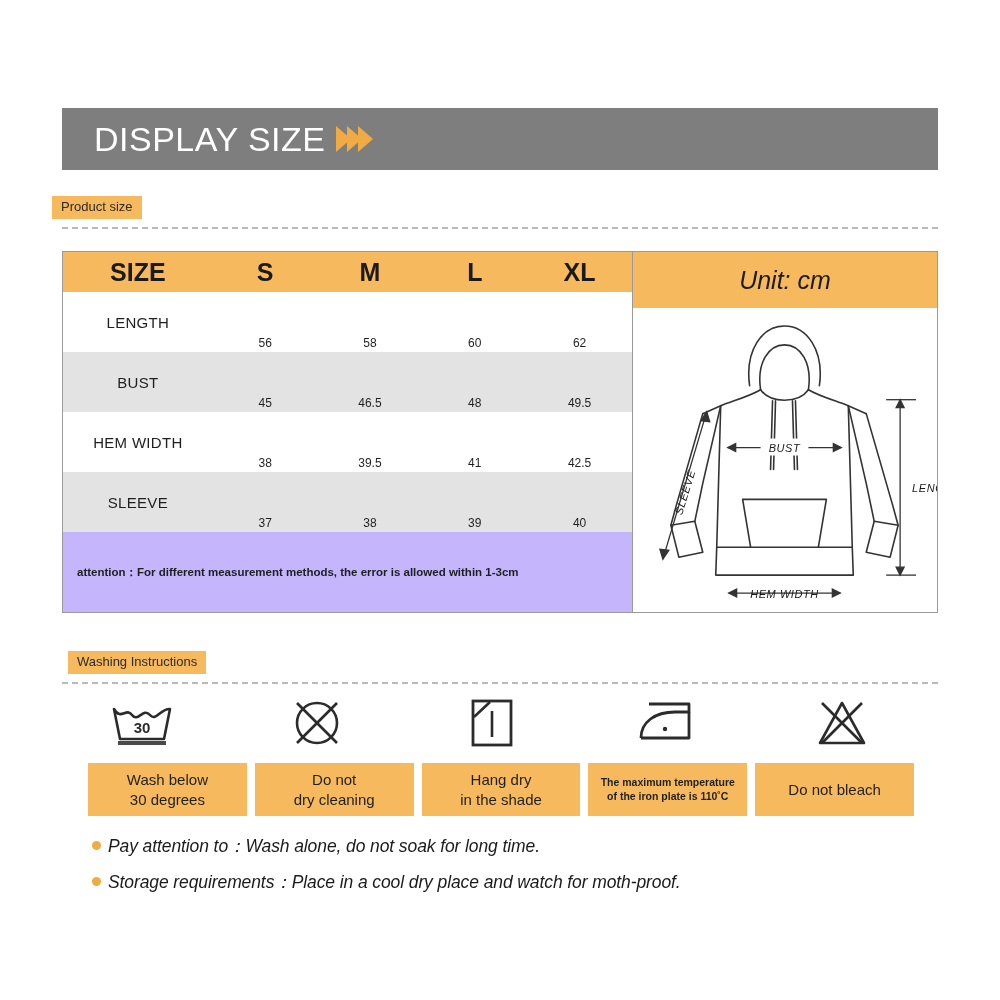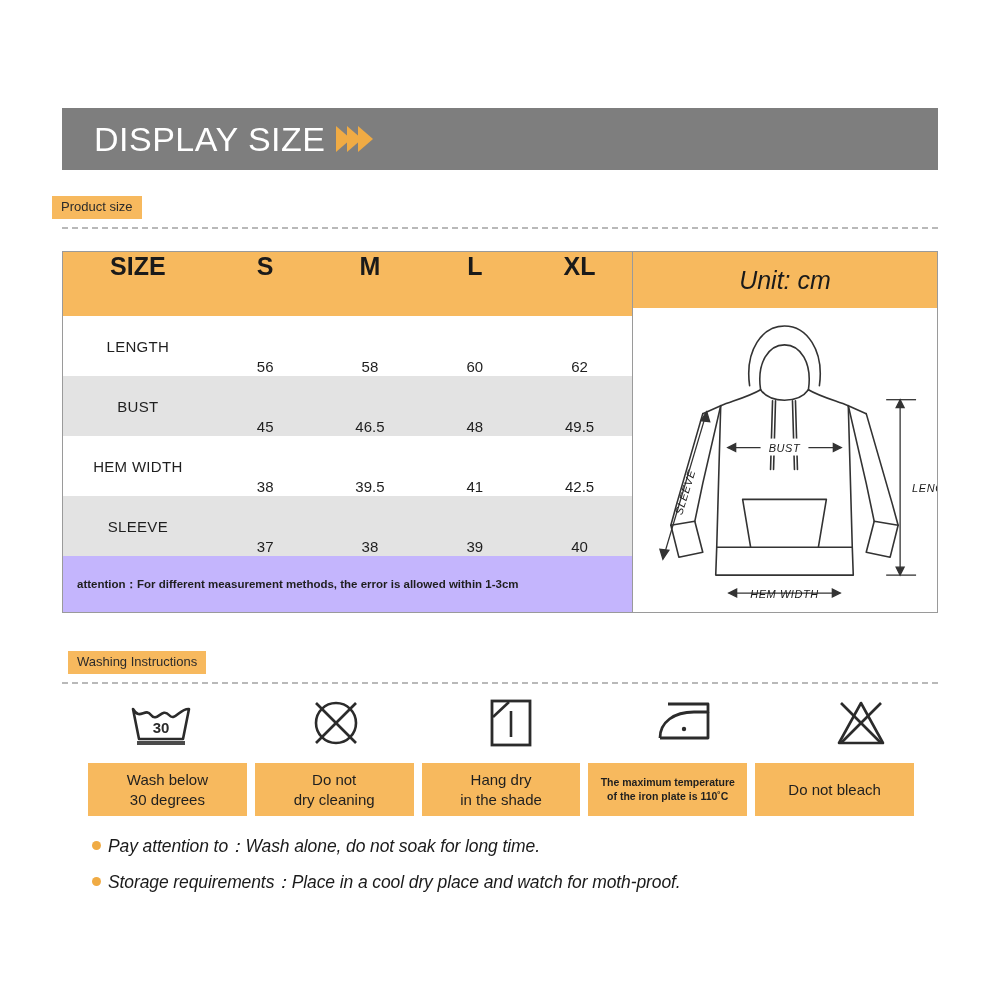--- a/index.html
+++ b/index.html
@@ -57,22 +57,22 @@
     position: absolute; left: 62px; top: 251px;
     width: 876px; height: 362px;
     border: 1px solid #9a9a9a;
     display: flex;
     background: #fff;
   }
   .tbl-left { width: 570px; display: flex; flex-direction: column; border-right: 1px solid #9a9a9a; }
   .tbl-right { flex: 1; display: flex; flex-direction: column; font-style: italic; }
 
   .hdr-row {
-    height: 64px; background: #f7b95e;
-    display: flex; 
+    height: 40px; background: #f7b95e;
+    display: flex; align-items: center;
   }
   .hdr-cell {
     font-size: 25px; font-weight: 700; color: #1a1a1a;
     text-align: center;
   }
   .c0 { width: 150px; }
   .c1, .c2, .c3, .c4 { width: 105px; }
 
   .unit-hdr {
     height: 56px; background: #f7b95e;
@@ -82,35 +82,35 @@
 
   .body-rows { flex: 1; display: flex; flex-direction: column; }
   .row {
     height: 60px; display: flex; align-items: center;
   }
   .row.alt { background: #e3e3e3; }
   .cell {
     font-size: 16px; color: #1f1f1f; text-align: center;
   }
   .cell.label { font-size: 15px; letter-spacing: 0.3px; }
-  .cell.num { font-size: 15px; margin-top: 41px; }
+  .cell.num { font-size: 12px; margin-top: 41px; }
 
   .attention {
     flex: 1;
     display: flex; align-items: center;
     padding-left: 14px;
     font-size: 11.5px; font-weight: 700; color: #1f1f1f;
     background: #c4b5fd;
   }
 
   
   .diagram { flex: 1; background: #fff; position: relative; }
   .diagram svg { display: block; width: 100%; height: 100%; }
   .icons-row {
-    position: absolute; left: 73px; top: 692px;
+    position: absolute; left: 54px; top: 692px;
     width: 876px; height: 62px;
     display: flex;
     text-align: right;
   }
   .icon-cell {
     flex: 1; display: flex; align-items: center; justify-content: center;
   }
   .icon-cell svg { display: block; }
 
   .labels-row {

